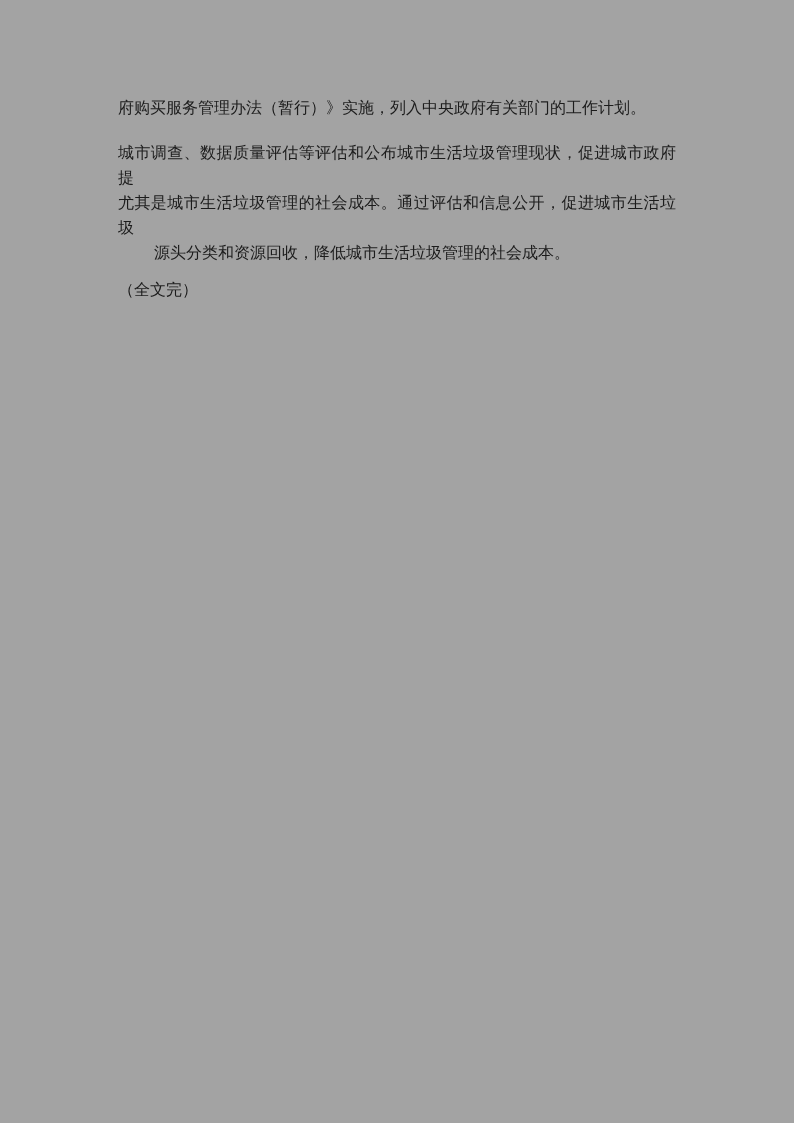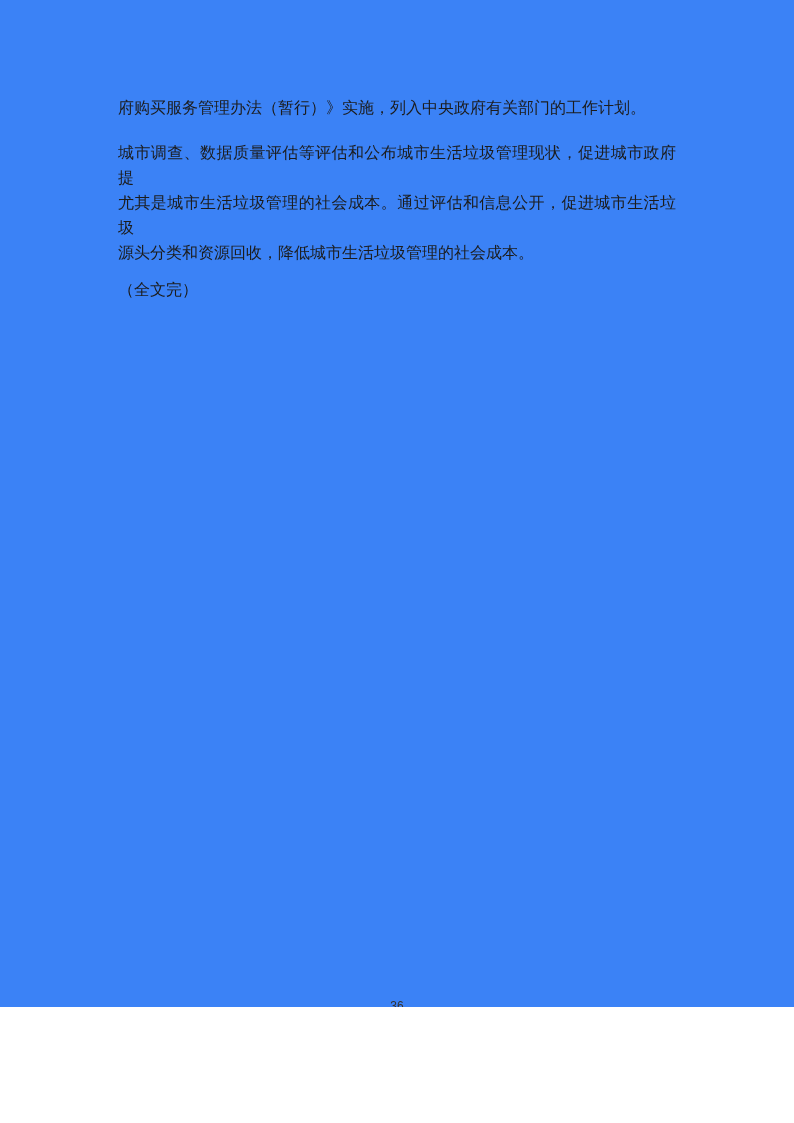--- a/index.html
+++ b/index.html
@@ -8,22 +8,22 @@
     width: 794px;
     height: 1123px;
     position: relative;
     font-family: "Liberation Serif", "DejaVu Serif", serif;
     color: #1a1a1a;
   }
   .page {
     position: absolute;
     left: 0; top: 0;
     width: 794px;
-    height: 1007px;
-    background: #3b82f6;
+    height: 1123px;
+    background: #a3a3a3;
     overflow: hidden;
     padding-left: 39px;
   }
   .text-block {
     position: absolute;
     left: 118px;
     top: 95px;
     width: 558px;
     font-size: 16px;
     line-height: 25px;
@@ -37,20 +37,21 @@
   }
   .line {
     text-align: justify;
     text-align-last: justify;
   }
   .line.first {
     text-indent: 2em;
   }
   .line.last {
     text-align-last: left;
+    margin-left: 36px;
   }
   .closing {
     margin-top: 12px;
     text-align: left;
   }
   .footer {
     position: absolute;
     left: 0;
     top: 999px;
     width: 794px;
@@ -72,17 +73,14 @@
     <div class="para-body">
       <div class="line">城市调查、数据质量评估等评估和公布城市生活垃圾管理现状，促进城市政府提</div>
       <div class="line">尤其是城市生活垃圾管理的社会成本。通过评估和信息公开，促进城市生活垃圾</div>
       <div class="line last">源头分类和资源回收，降低城市生活垃圾管理的社会成本。</div>
     </div>
 
     <div class="closing">（全文完）</div>
 
   </div>
 
-  <div class="footer">
-    <span>36</span>
-  </div>
 
 </div>
 
 </body></html>

